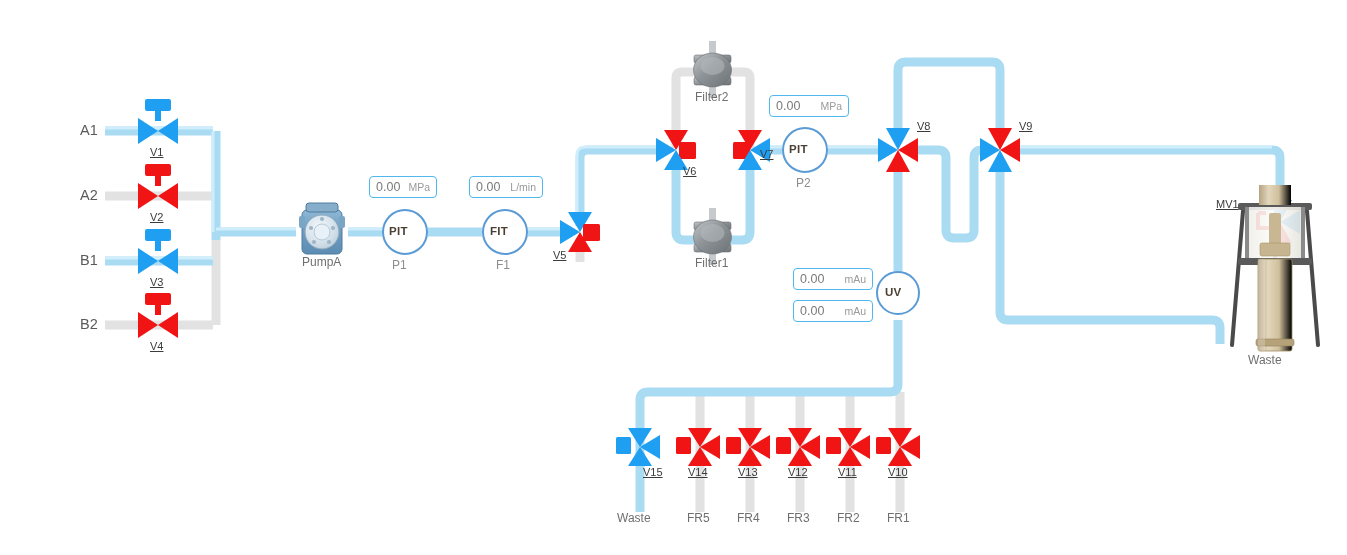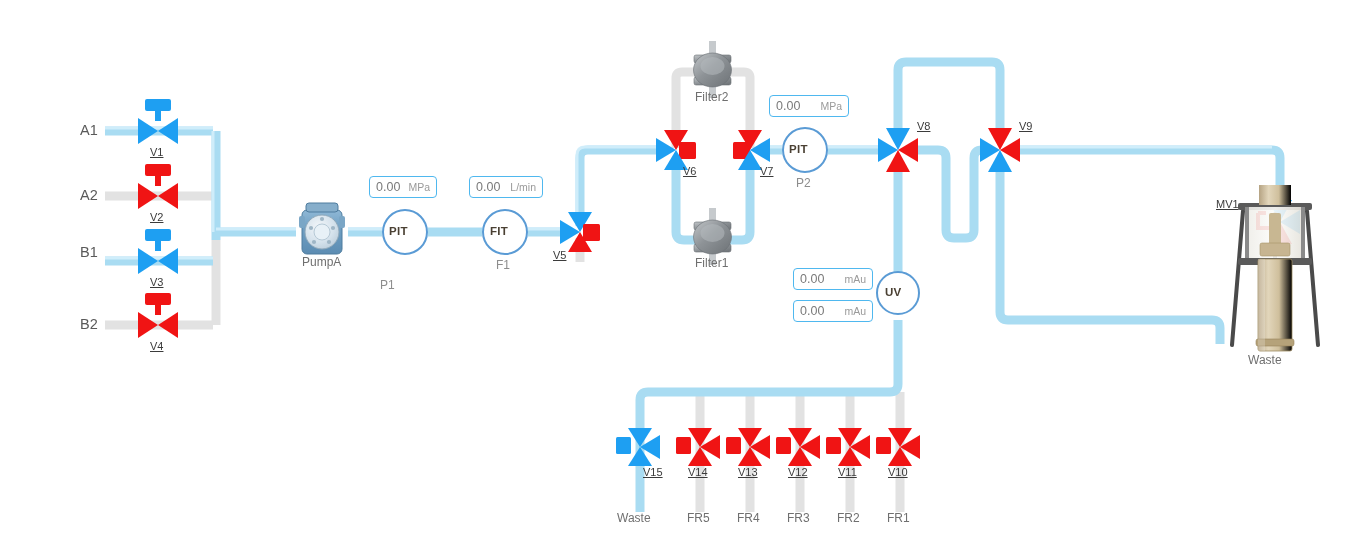--- a/index.html
+++ b/index.html
@@ -325,30 +325,30 @@
 
       <rect x="1258" y="259" width="34" height="92" rx="2" fill="url(#gCol)" stroke="#a08d63" stroke-width="0.8"></rect>
       <rect x="1256" y="339" width="38" height="7" rx="2" fill="#b5a27a" stroke="#97855d" stroke-width="0.6"></rect>
       <rect x="1258" y="259" width="7" height="92" fill="#ffffff" opacity="0.22"></rect>
     </g>
 
   </svg>
 
   <div class="lbl src" style="left:80px;top:122px;">A1</div>
   <div class="lbl src" style="left:80px;top:187px;">A2</div>
-  <div class="lbl src" style="left:80px;top:244px;">B1</div>
+  <div class="lbl src" style="left:80px;top:252px;">B1</div>
   <div class="lbl src" style="left:80px;top:316px;">B2</div>
 
   <div class="lbl tag" style="left:150px;top:146px;">V1</div>
   <div class="lbl tag" style="left:150px;top:211px;">V2</div>
   <div class="lbl tag" style="left:150px;top:276px;">V3</div>
   <div class="lbl tag" style="left:150px;top:340px;">V4</div>
   <div class="lbl tag" style="left:553px;top:249px;">V5</div>
   <div class="lbl tag" style="left:683px;top:165px;">V6</div>
-  <div class="lbl tag" style="left:760px;top:165px;">V7</div>
+  <div class="lbl tag" style="left:760px;top:148px;">V7</div>
   <div class="lbl tag" style="left:917px;top:120px;">V8</div>
   <div class="lbl tag" style="left:1019px;top:120px;">V9</div>
   <div class="lbl tag" style="left:1216px;top:198px;">MV1</div>
 
   <div class="lbl tag" style="left:643px;top:466px;">V15</div>
   <div class="lbl tag" style="left:688px;top:466px;">V14</div>
   <div class="lbl tag" style="left:738px;top:466px;">V13</div>
   <div class="lbl tag" style="left:788px;top:466px;">V12</div>
   <div class="lbl tag" style="left:838px;top:466px;">V11</div>
   <div class="lbl tag" style="left:888px;top:466px;">V10</div>
@@ -356,21 +356,21 @@
   <div class="lbl" style="left:302px;top:255px;">PumpA</div>
   <div class="lbl" style="left:695px;top:90px;">Filter2</div>
   <div class="lbl" style="left:695px;top:256px;text-align:center;">Filter1</div>
   <div class="lbl" style="left:1248px;top:353px;">Waste</div>
 
   <div class="instr-txt" style="position:absolute;left:389px;top:225px;">PIT</div>
   <div class="instr-txt" style="position:absolute;left:490px;top:225px;">FIT</div>
   <div class="instr-txt" style="position:absolute;left:789px;top:143px;">PIT</div>
   <div class="instr-txt" style="position:absolute;left:885px;top:286px;">UV</div>
 
-  <div class="lbl gauge" style="left:380px;top:258px;margin-top:20px;">P1</div>
+  <div class="lbl gauge" style="left:392px;top:258px;">P1</div>
   <div class="lbl gauge" style="left:496px;top:258px;">F1</div>
   <div class="lbl gauge" style="left:796px;top:176px;">P2</div>
 
   <div class="lbl" style="left:617px;top:511px;">Waste</div>
   <div class="lbl" style="left:687px;top:511px;">FR5</div>
   <div class="lbl" style="left:737px;top:511px;text-align:right;">FR4</div>
   <div class="lbl" style="left:787px;top:511px;">FR3</div>
   <div class="lbl" style="left:837px;top:511px;">FR2</div>
   <div class="lbl" style="left:887px;top:511px;">FR1</div>
 

